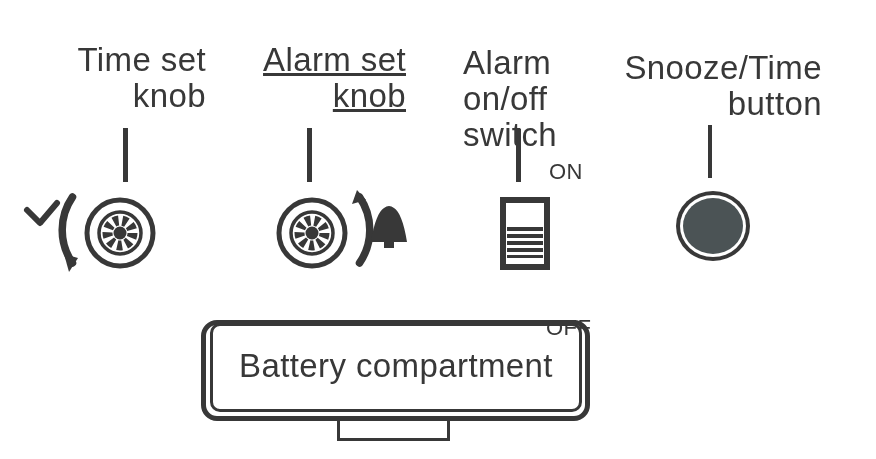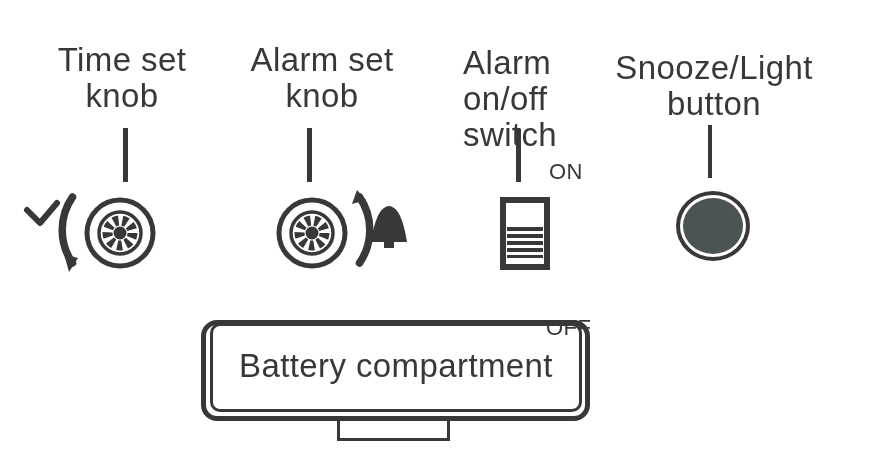--- a/index.html
+++ b/index.html
@@ -18,21 +18,21 @@
     color: var(--ink);
     overflow: hidden;
   }
   .lbl {
     position: absolute;
     font-size: 33px;
     line-height: 1.09;
     letter-spacing: 0.4px;
     color: var(--ink);
   }
-  .lbl.center { text-align: center; }
+  .lbl.center { text-align: right; }
   .small-lbl {
     position: absolute;
     font-size: 22px;
     letter-spacing: 0.5px;
     color: var(--ink);
   }
   .leader {
     position: absolute;
     width: 5px;
     background: var(--ink);
@@ -91,25 +91,25 @@
     background: transparent;
   }
 </style>
 </head>
 <body>
 
 <div class="canvas">
 
   <div class="lbl center" style="left:38px; top:42px; width:168px;">Time set knob</div>
 
-  <div class="lbl center" style="left:238px; top:42px; width:168px;">Alarm set knob</div>
+  <div class="lbl center" style="left:238px; top:42px; width:168px;text-decoration:underline;">Alarm set knob</div>
 
   <div class="lbl" style="left:463px; top:13px; width:140px;margin-top:32px;">Alarm on/off switch</div>
 
-  <div class="lbl center" style="left:606px; top:50px; width:216px;">Snooze/Light button</div>
+  <div class="lbl center" style="left:606px; top:50px; width:216px;">Snooze/Time button</div>
 
   <div class="leader" style="left:123px; top:128px; height:54px;"></div>
   <div class="leader" style="left:307px; top:128px; height:54px;"></div>
   <div class="leader" style="left:516px; top:129px; height:53px;"></div>
   <div class="leader" style="left:708px; top:125px; height:53px; width:4px;"></div>
 
   <svg class="icon" style="left:18px; top:188px;" width="150" height="88" viewBox="0 0 150 88">
     <g>
       <polyline points="9,22 22,35 39,15" fill="none" stroke="currentColor" stroke-width="6" stroke-linecap="round" stroke-linejoin="round"></polyline>
     </g>

